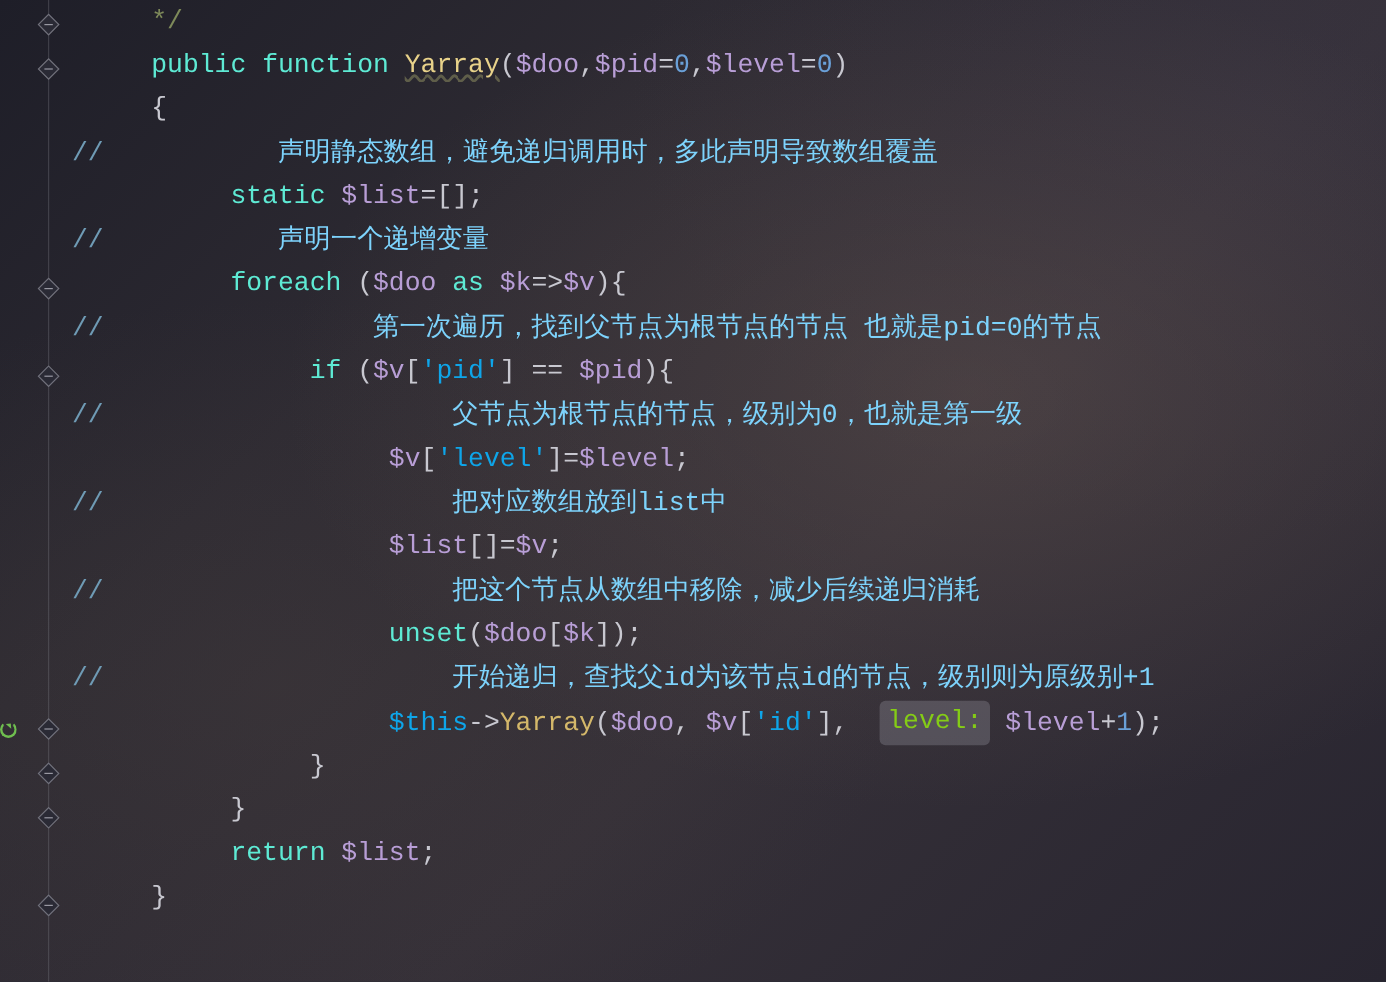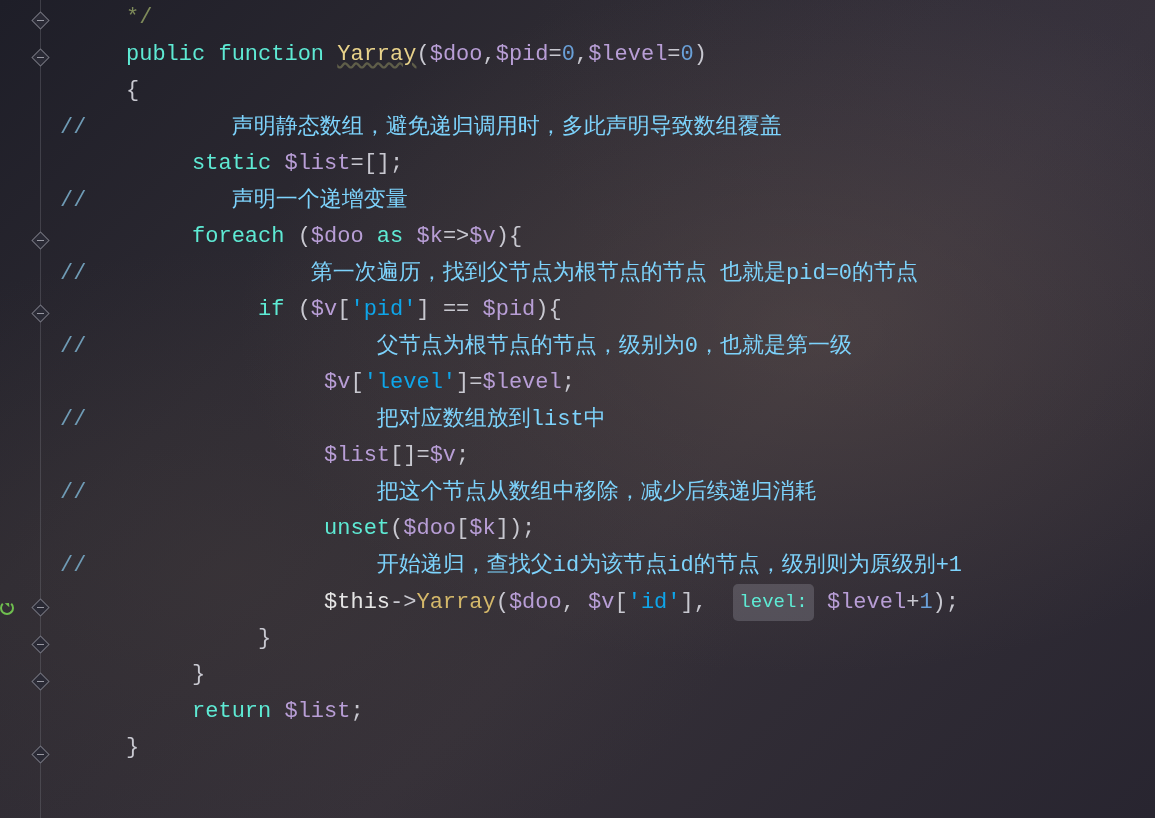--- a/index.html
+++ b/index.html
@@ -82,30 +82,30 @@
   .c-slash     { color: #6f9bb5; }
   .c-keyword   { color: #5eead4; }
   .c-func      { color: #e8d28a; text-decoration: underline wavy rgba(150,150,100,0.5); }
   .c-var       { color: #b89ed6; margin-top: 39px; }
   .c-num       { color: #6aa0d8; }
   .c-op        { color: #c8c8d0; }
   .c-paren     { color: #c8c8d0; }
   .c-brace     { color: #c8c8d0; }
   .c-string    { color: #0ea5e9; }
   .c-bracket   { color: #c8c8d0; }
-  .c-this      { color: #e5e5e5; text-align: right; }
+  .c-this      { color: #0ea5e9; text-align: right; }
   .c-arrow     { color: #c8c8d0; }
   .c-call      { color: #d4b86a; }
   .hint {
     display: inline-block;
     background: rgba(180,180,190,0.25);
-    color: #5eead4;
+    color: #84cc16;
     border-radius: 5px;
     padding: 0 6px;
-    font-size: 19px;
+    font-size: 22px;
     vertical-align: 1px;
   }
   .sp { display:inline-block; }
 </style>
 </head>
 <body>
 
 <div class="gutter">
   <div class="fold-line"></div>
 <div class="fold-icon minus" style="top: 14px;"></div>

